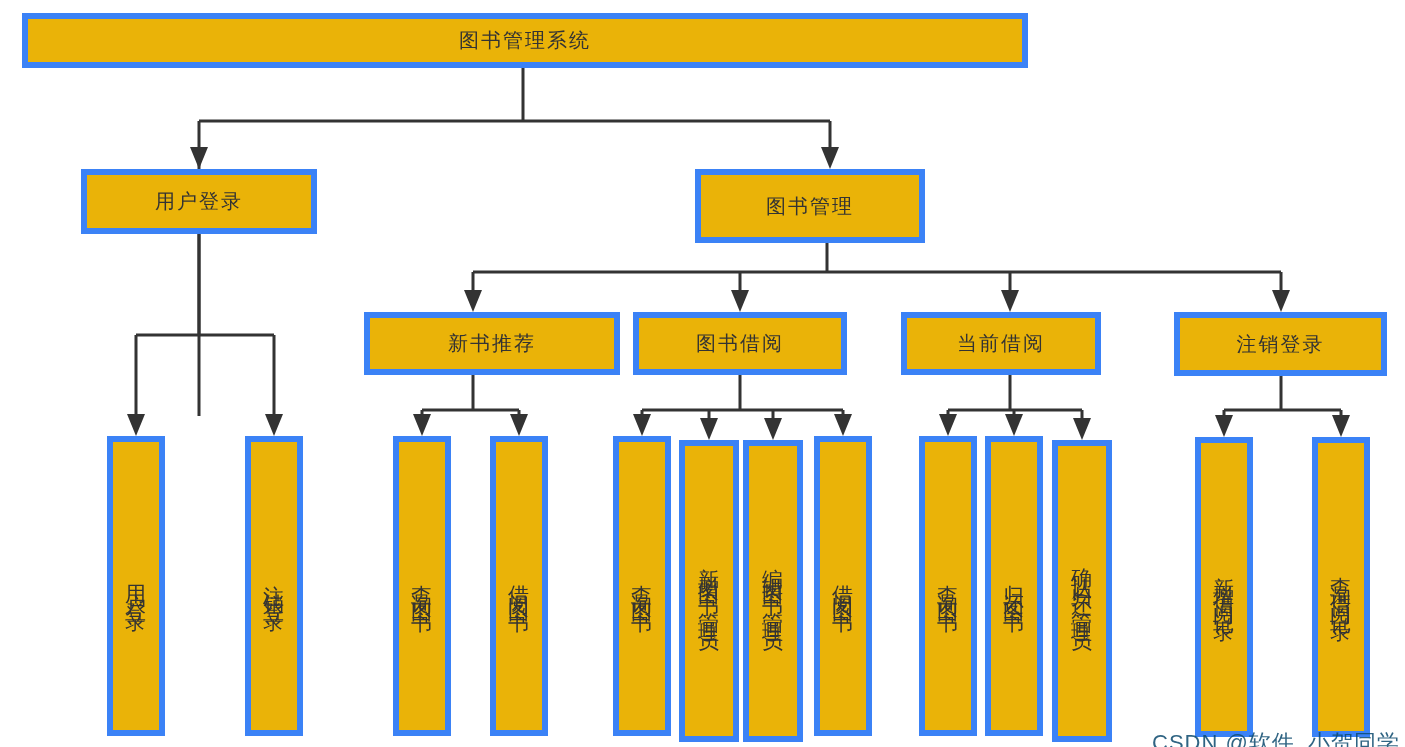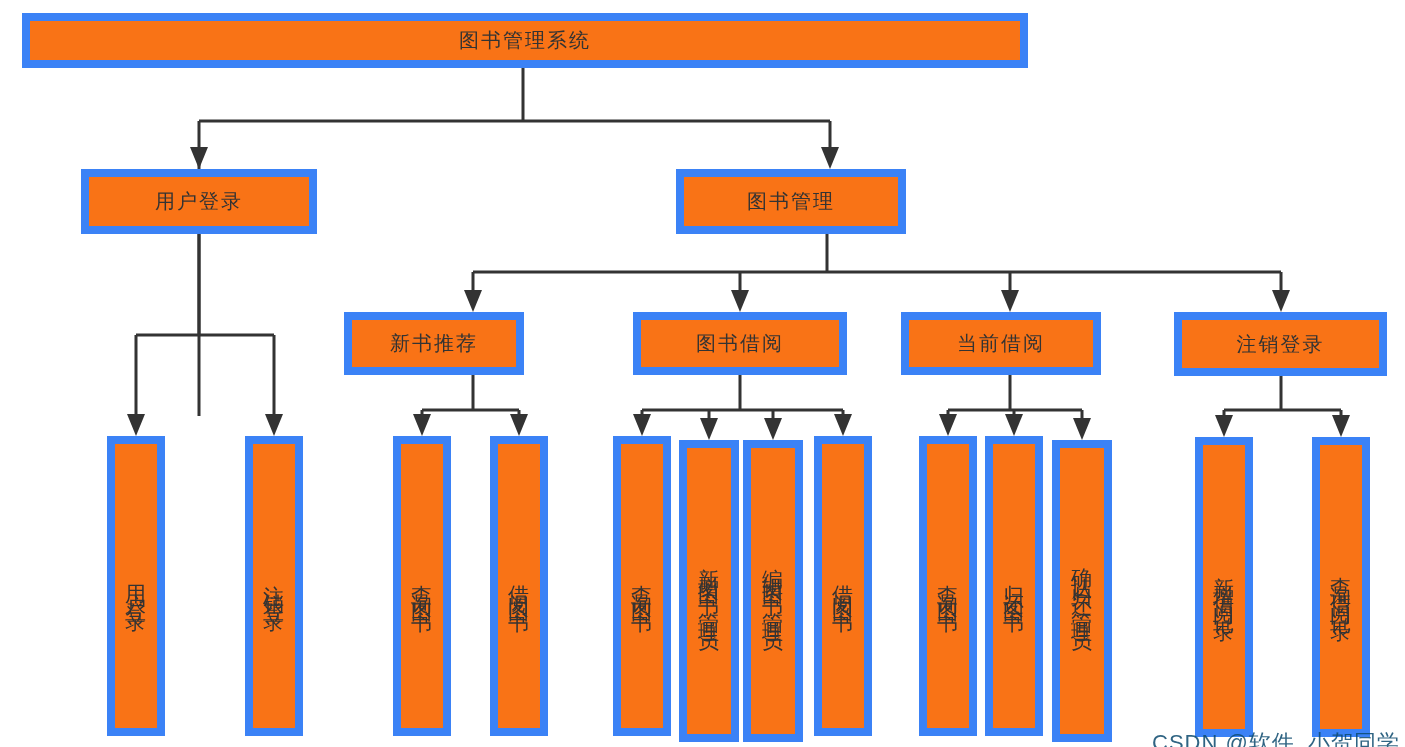--- a/index.html
+++ b/index.html
@@ -13,22 +13,22 @@
     overflow: hidden;
   }
   .edges {
     position: absolute;
     left: 0; top: 0;
     width: 1405px; height: 747px;
   }
   .box {
     position: absolute;
     box-sizing: border-box;
-    background: #f97316;
-    border: 8px solid #3b82f6;
+    background: #eab308;
+    border: 6px solid #3b82f6;
     display: flex;
     align-items: center;
     justify-content: center;
   }
   .hlabel {
     font-size: 20px;
     letter-spacing: 2px;
     white-space: nowrap;
   }
   .vlabel {
@@ -96,25 +96,25 @@
     </g>
   </svg>
 
   <div class="box" style="left:22px;top:13px;width:1006px;height:55px;">
     <span class="hlabel">图书管理系统</span>
   </div>
 
   <div class="box" style="left:81px;top:169px;width:236px;height:65px;">
     <span class="hlabel">用户登录</span>
   </div>
-  <div class="box" style="left:676px;top:169px;width:230px;height:65px;">
+  <div class="box" style="left:695px;top:169px;width:230px;height:74px;">
     <span class="hlabel">图书管理</span>
   </div>
 
-  <div class="box" style="left:344px;top:312px;width:180px;height:63px;">
+  <div class="box" style="left:364px;top:312px;width:256px;height:63px;">
     <span class="hlabel">新书推荐</span>
   </div>
   <div class="box" style="left:633px;top:312px;width:214px;height:63px;">
     <span class="hlabel">图书借阅</span>
   </div>
   <div class="box" style="left:901px;top:312px;width:200px;height:63px;">
     <span class="hlabel">当前借阅</span>
   </div>
   <div class="box" style="left:1174px;top:312px;width:213px;height:64px;">
     <span class="hlabel">注销登录</span>

